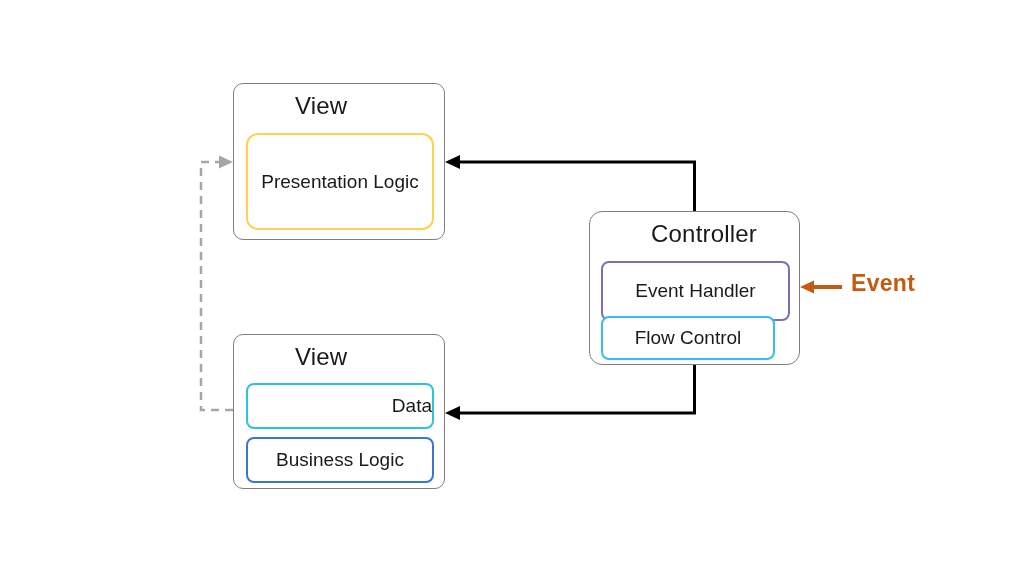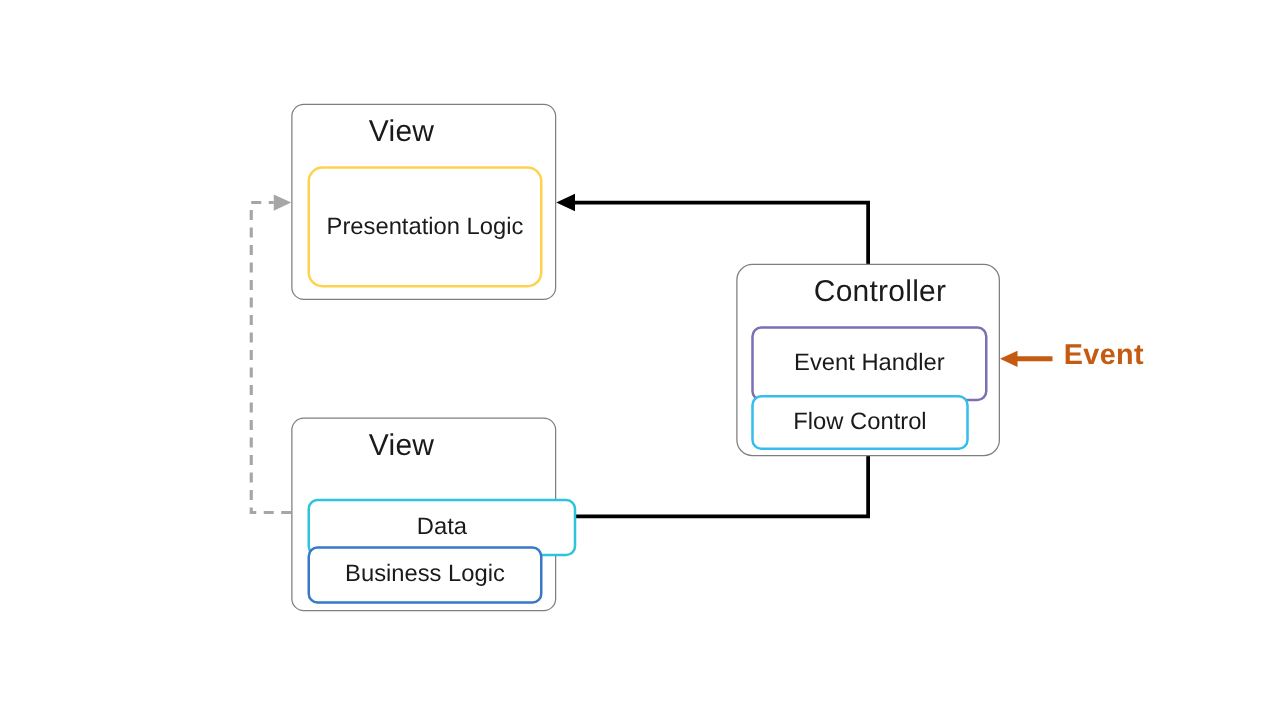--- a/index.html
+++ b/index.html
@@ -49,23 +49,24 @@
     border-radius: 8px;
   }
 
   .presentation-box {
     left: 12px; top: 49px;
     width: 188px; height: 97px;
     border: 2px solid var(--presentation-border);
     border-radius: 12px;
   }
   .data-box {
-    left: 12px; top: 64px;
-    width: 215px; height: 46px;
+    left: 12px; top: 48px;
+    width: 188px; height: 46px;
     border: 2px solid var(--data-border);
+    justify-content: flex-end;
   }
   .business-box {
     left: 12px; top: 102px;
     width: 188px; height: 46px;
     border: 2px solid var(--business-border);
   }
   .event-handler-box {
     left: 11px; top: 49px;
     width: 189px; height: 60px;
     border: 2px solid var(--event-handler-border);

